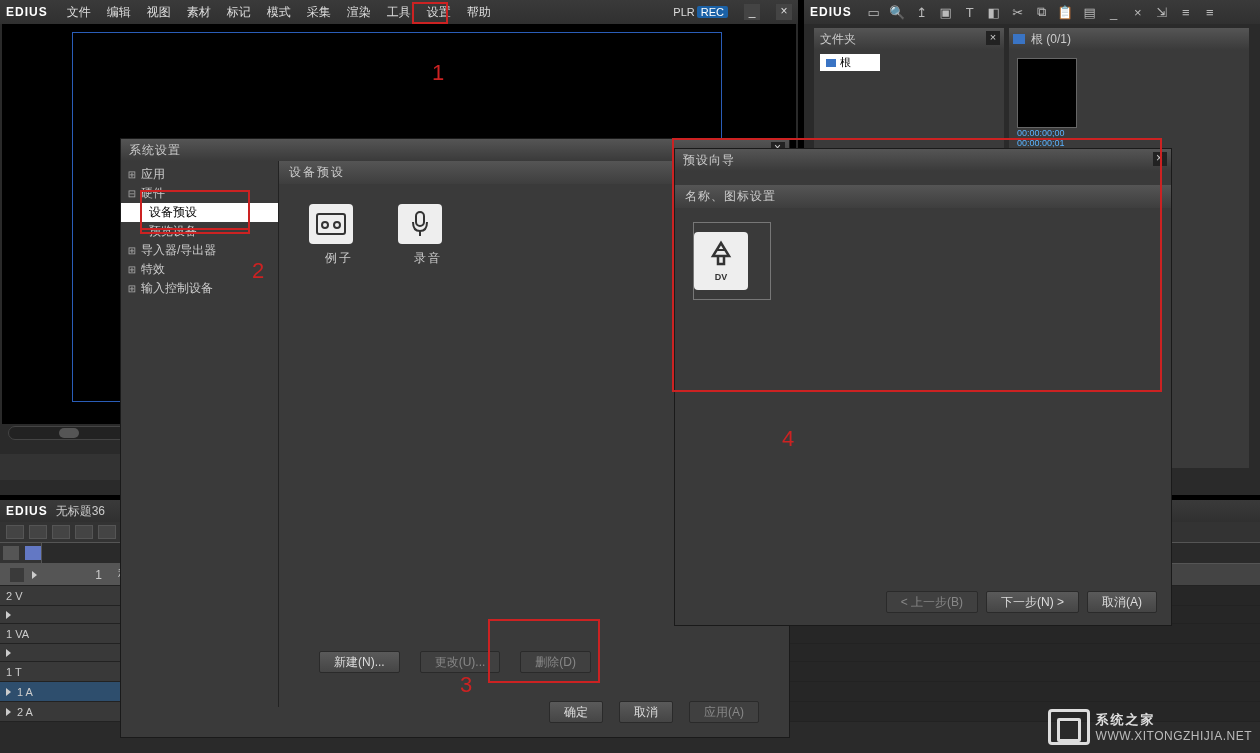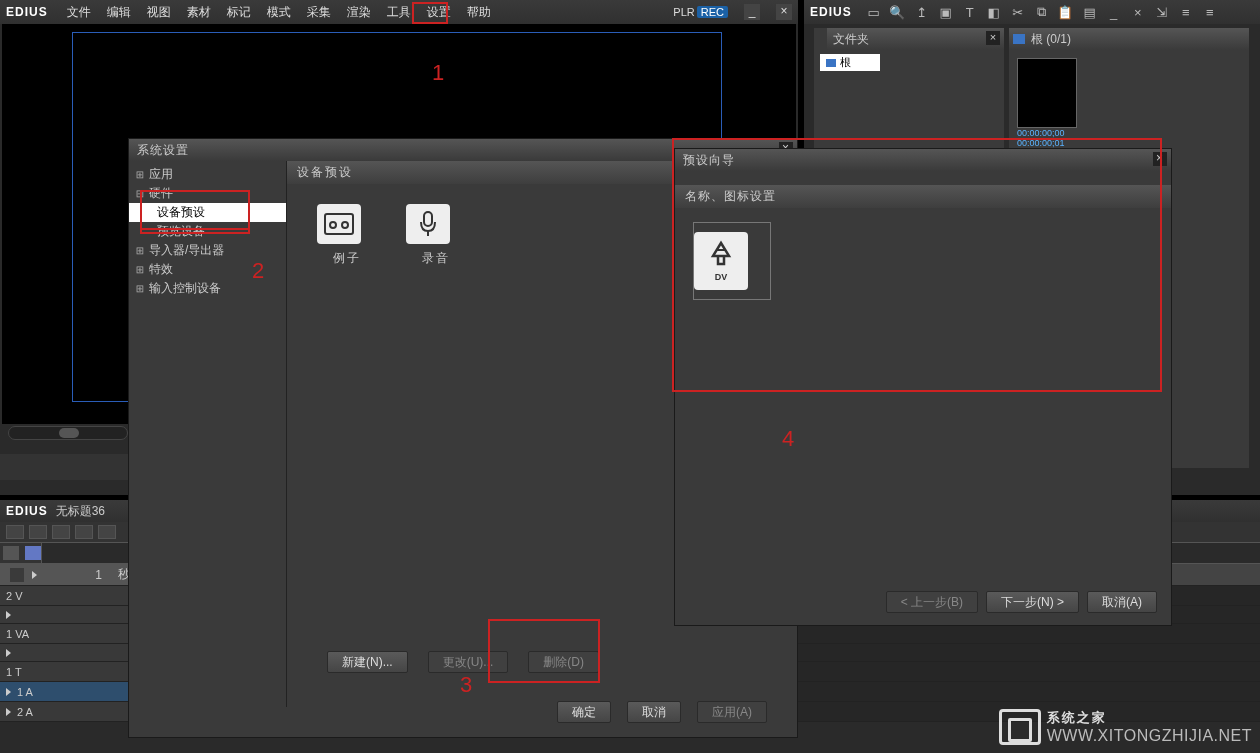--- a/index.html
+++ b/index.html
@@ -24,21 +24,21 @@
 
 .transport-bar { position: absolute; bottom: 15px; left: 0; right: 0; height: 26px; background: #333; display: flex; align-items: center; padding: 0 6px; }
 
 
 .source-window { position: absolute; top: 0; left: 804px; width: 456px; height: 495px; background: #2a2a2a; }
 .source-toolbar { height: 24px; background: linear-gradient(#3a3a3a,#303030); display: flex; align-items: center; padding: 0 6px; gap: 8px; }
 .source-toolbar .logo { font-weight: bold; color: #fff; margin-right: 6px; letter-spacing: 1px; }
 .tb-icon { width: 16px; height: 16px; display: inline-flex; align-items: center; justify-content: center; color: #bbb; font-size: 13px; }
 
 .bin-panel { position: absolute; top: 28px; left: 10px; width: 190px; height: 440px; background: #3a3a3a; }
-.bin-header { height: 22px; background: linear-gradient(#555,#3a3a3a); display: flex; align-items: center; padding: 0 6px; position: relative; margin-left: 13px; }
+.bin-header { height: 22px; background: linear-gradient(#555,#3a3a3a); display: flex; align-items: center; padding: 0 6px; position: relative; }
 .bin-header .close { position: absolute; right: 4px; top: 3px; width: 14px; height: 14px; background: #222; text-align: center; line-height: 12px; font-size: 11px; }
 .bin-item { background: #fff; color: #000; padding: 1px 6px; margin: 4px 6px; width: 60px; font-size: 11px; display: flex; align-items: center; gap: 4px; }
 .bin-item .folder-ico { width: 10px; height: 8px; background: #3a74c4; }
 
 .clip-panel { position: absolute; top: 28px; left: 205px; width: 240px; height: 440px; background: #3a3a3a; }
 .clip-header { height: 22px; background: linear-gradient(#555,#3a3a3a); display: flex; align-items: center; padding: 0 4px; gap: 6px; }
 .clip-header .folder-ico { width: 12px; height: 10px; background: #3a74c4; }
 .clip-thumb { margin: 8px; width: 60px; }
 .clip-thumb .thumb { width: 60px; height: 70px; background: #000; border: 1px solid #666; }
 .clip-thumb .tc { color: #5ab3ff; font-size: 9px; line-height: 10px; }
@@ -65,21 +65,21 @@
 
 .tl-sec-row { height: 22px; display: flex; border-bottom: 1px solid #222; }
 .tl-sec-row .head { width: 130px; background: #555; display: flex; align-items: center; padding-left: 10px; gap: 8px; }
 .tl-sec-row .head .sel-box { width: 14px; height: 14px; background: #3a3a3a; }
 .tl-sec-row .head .tri { width: 0; height: 0; border-left: 5px solid #ccc; border-top: 4px solid transparent; border-bottom: 4px solid transparent; }
 .tl-sec-row .body { flex: 1; background: #444; }
 
 .time-ruler { position: absolute; top: 64px; left: 130px; right: 0; height: 16px; background: #333; color: #b9d2ea; font-size: 10px; padding-left: 1050px; }
 
 
-.sys-dialog { position: absolute; top: 138px; left: 128px; width: 670px; height: 600px; background: #3a3a3a; border: 1px solid #1a1a1a; }
+.sys-dialog { position: absolute; top: 138px; left: 120px; width: 670px; height: 600px; background: #3a3a3a; border: 1px solid #1a1a1a; }
 .sys-titlebar { height: 22px; background: linear-gradient(#555,#3a3a3a); padding: 0 8px; display: flex; align-items: center; position: relative; font-size: 12px; letter-spacing: 1px; }
 .sys-titlebar .close { position: absolute; right: 4px; top: 3px; width: 14px; height: 14px; background: #222; text-align: center; line-height: 12px; }
 .sys-body { display: flex; height: calc(100% - 52px); }
 .sys-tree { width: 158px; background: #3a3a3a; border-right: 1px solid #222; padding: 4px 0; font-size: 12px; }
 .tree-row { padding: 1px 6px; display: flex; align-items: center; gap: 4px; }
 .tree-row .exp { width: 10px; text-align: center; color: #aaa; font-size: 10px; }
 .tree-row.lvl2 { padding-left: 28px; }
 .tree-row.sel { background: #fff; color: #000; }
 .sys-content { flex: 1; background: #3a3a3a; padding: 0; }
 .sys-content .section-title { background: linear-gradient(#555,#3e3e3e); padding: 3px 10px; letter-spacing: 2px; }
@@ -107,21 +107,21 @@
 
 
 .anno-box { position: absolute; border: 2px solid #cc2222; pointer-events: none; }
 .anno-label { position: absolute; color: #cc2222; font-size: 22px; font-weight: normal; pointer-events: none; }
 
 
 .watermark { position: absolute; right: 8px; bottom: 8px; color: #ddd; font-size: 13px; display: flex; align-items: center; gap: 6px; }
 .watermark .wm-icon { width: 42px; height: 36px; border: 3px solid #ddd; border-radius: 4px; position: relative; }
 .watermark .wm-icon::before { content: ""; position: absolute; left: 6px; top: 6px; width: 18px; height: 18px; border: 3px solid #ddd; border-radius: 2px; }
 .watermark .wm-text .l1 { font-weight: bold; letter-spacing: 2px; }
-.watermark .wm-text .l2 { font-size: 16px; letter-spacing: 0.5px; color: #bbb; }
+.watermark .wm-text .l2 { font-size: 12px; letter-spacing: 0.5px; color: #bbb; }
 
 svg { display: block; }
 </style>
 </head>
 <body>
 
 <div class="main-window">
   <div class="menubar">
     <span class="logo">EDIUS</span>
     <span class="menu-item">文件</span>

